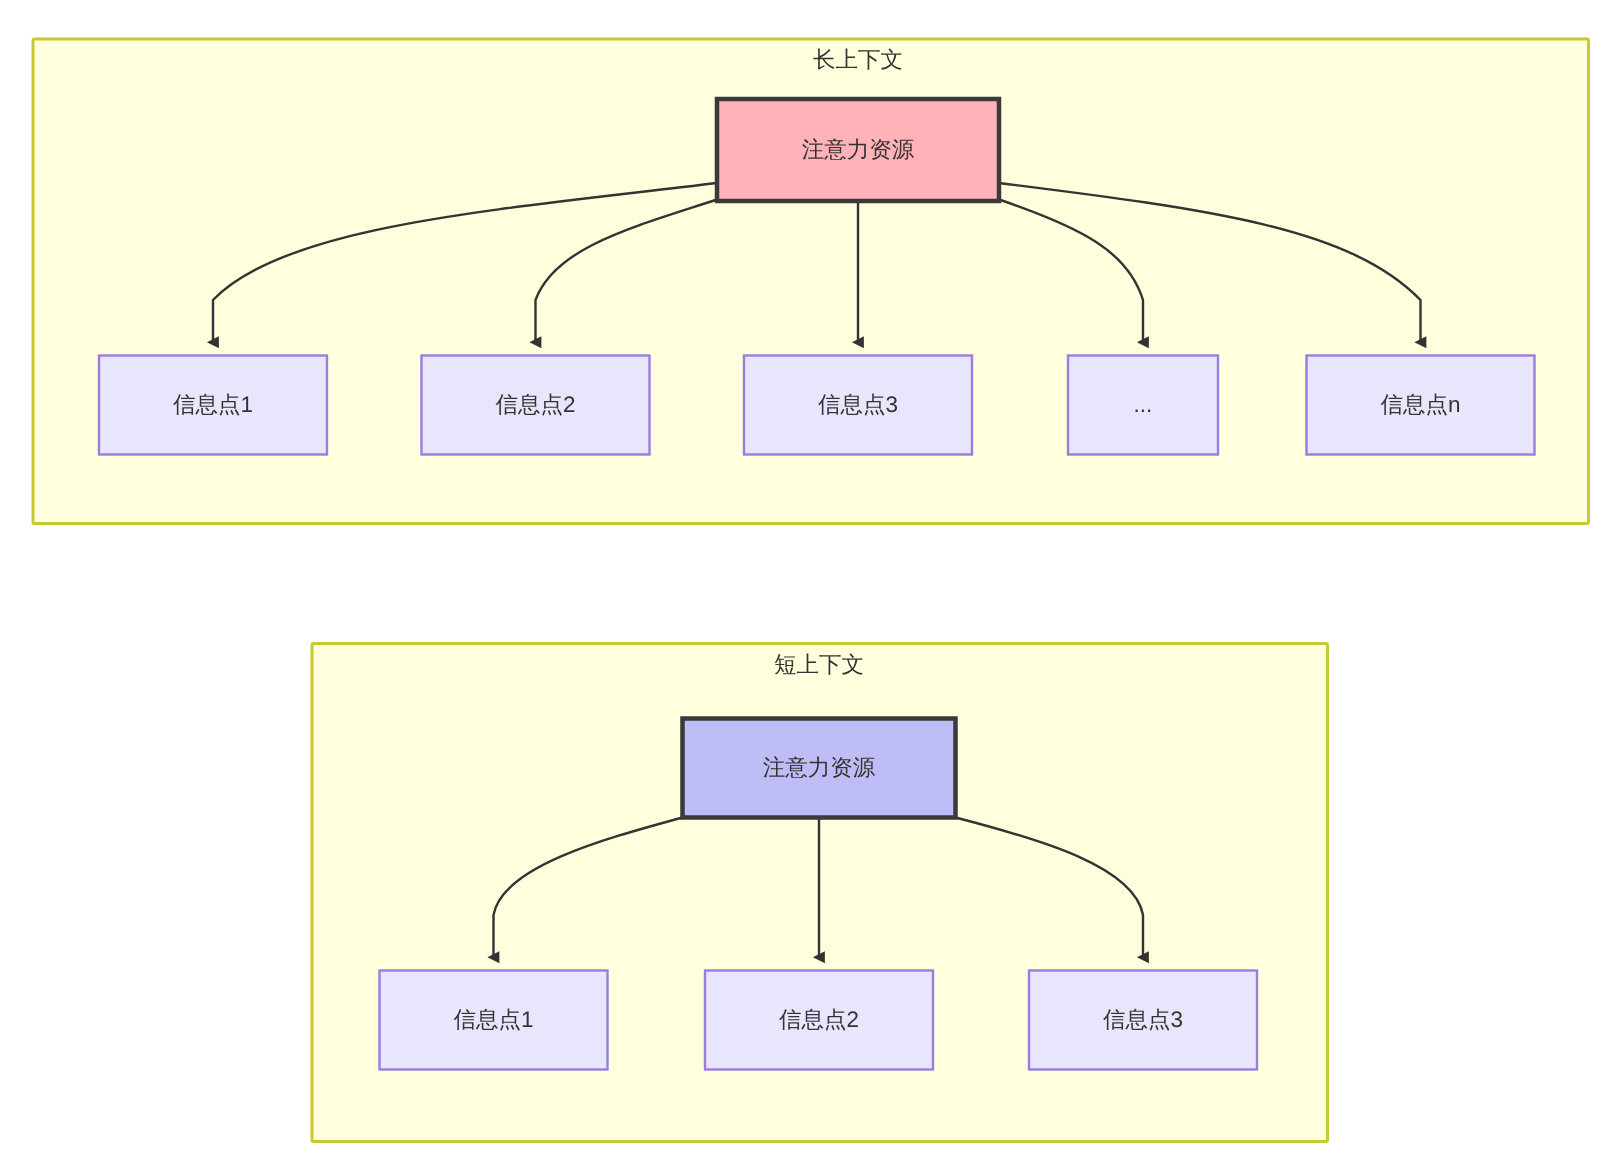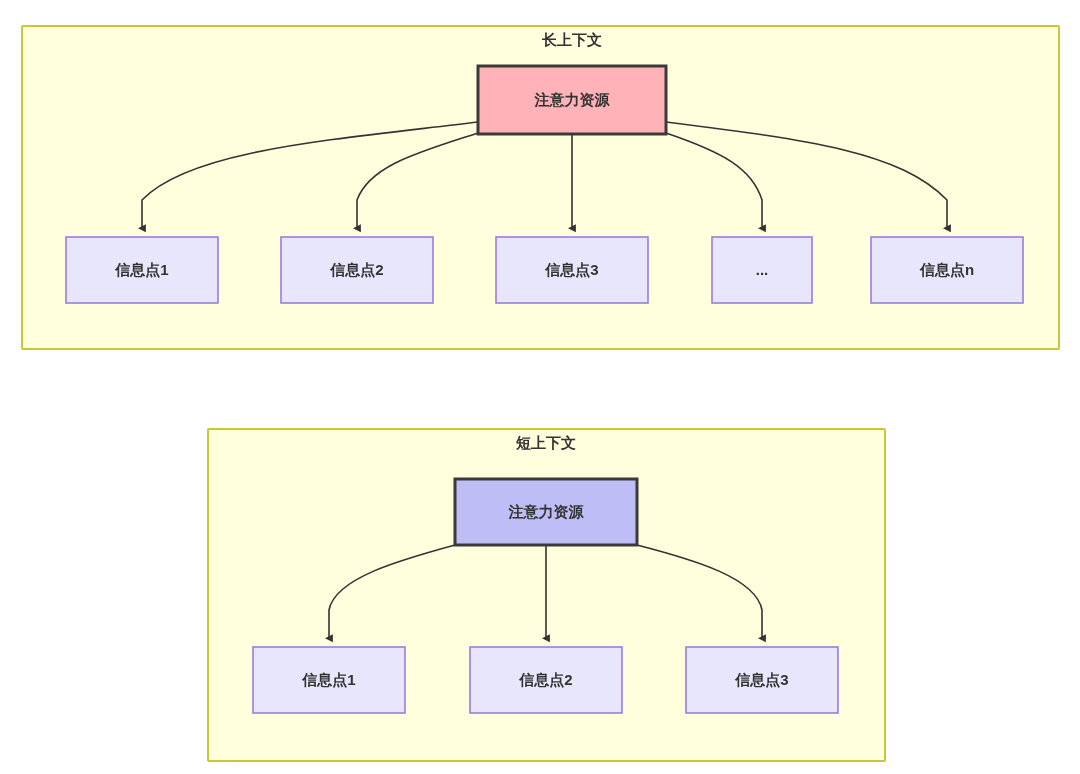--- a/index.html
+++ b/index.html
@@ -13,21 +13,20 @@
     position: relative;
     font-family: "Liberation Sans", "DejaVu Sans", sans-serif;
     overflow: hidden;
   }
   #diagram-root {
     position: absolute;
     left: 0;
     top: 0;
     width: 1080px;
     height: 774px;
-    font-weight: bold;
   }
   svg.diagram-canvas {
     display: block;
     width: 1080px;
     height: 774px;
   }
   .panel-rect {
     fill: #ffffdd;
     stroke: #c8c832;
     stroke-width: 2;

